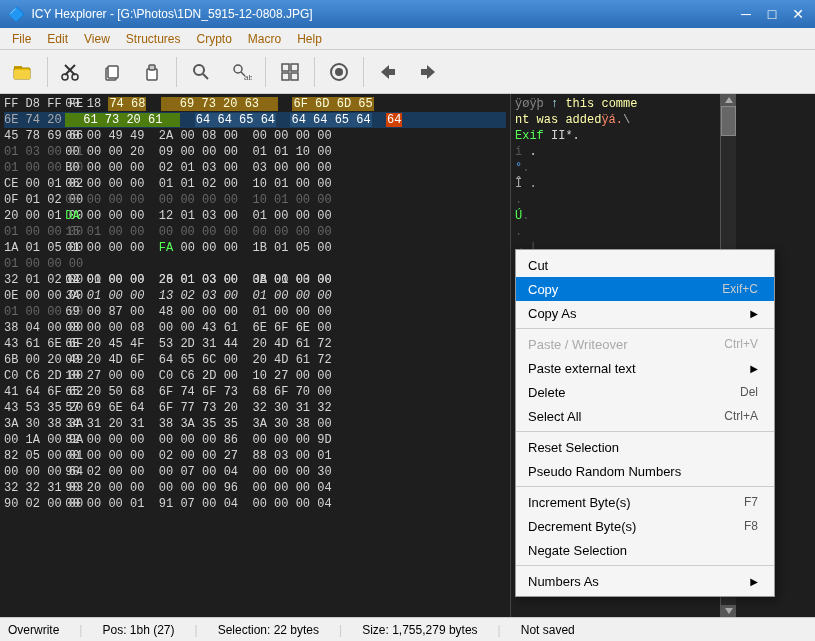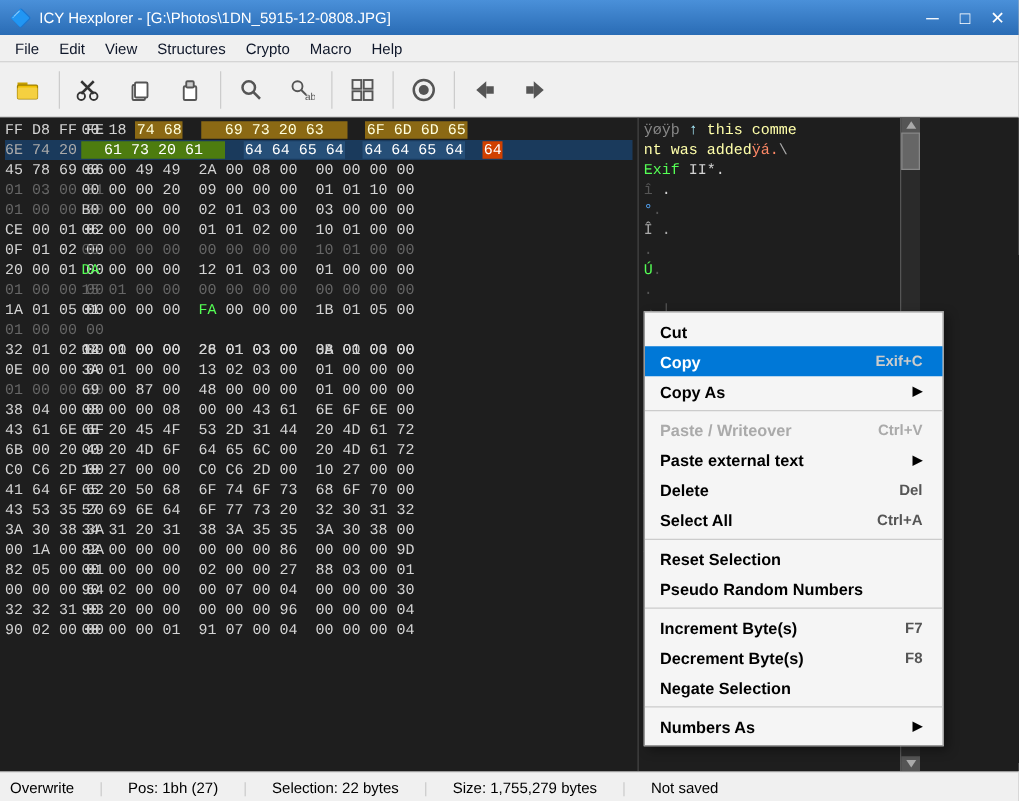--- a/index.html
+++ b/index.html
@@ -30,21 +30,21 @@
       border-bottom: 1px solid #ccc;
       height: 22px;
       display: flex;
       align-items: center;
       padding: 0 4px;
     }
     .menu-item {
       padding: 2px 8px;
       cursor: pointer;
       font-size: 12px;
-      color: #0f172a;
+      color: #a16207;
       height: 34px;
       display: flex;
       align-items: center;
     }
 
     
     #toolbar {
       background: #f0f0f0;
       border-bottom: 1px solid #ccc;
       height: 44px;
@@ -136,28 +136,27 @@
       font-size: 12px;
     }
     .status-item { color: #000; }
     .status-sep { color: #ccc; }
 
     
     #context-menu {
       position: absolute;
       top: 155px;
       left: 515px;
-      width: 240px;
+      width: 260px;
       background: #f5f5f5;
       border: 1px solid #999;
       box-shadow: 3px 3px 8px rgba(0,0,0,0.4);
       z-index: 100;
       font-size: 13px;
       padding: 3px 0;
-      font-weight: bold;
     }
 
     .ctx-item {
       display: flex;
       align-items: center;
       justify-content: space-between;
       padding: 4px 16px 4px 12px;
       cursor: pointer;
       color: #000;
       height: 24px;
@@ -338,21 +337,21 @@
       <div class="hex-row">
         <span class="hex-offset byte-zero">01 00 00 00</span>
         <span style="margin-left:4px;margin-top:16px;" class="byte-normal">&nbsp;02 01 00 00&nbsp; 28 01 03 00&nbsp; 0A 00 00 00</span>
       </div>
       <div class="hex-row">
         <span class="hex-offset byte-normal">32 01 02 00</span>
         <span style="margin-left:4px;" class="byte-normal">&nbsp;14 00 00 00&nbsp; 26 01 03 00&nbsp; 3B 01 03 00</span>
       </div>
       <div class="hex-row">
         <span class="hex-offset byte-normal">0E 00 00 00</span>
-        <span style="margin-left:4px;" class="byte-normal">&nbsp;3A 01 00 00&nbsp; 13 02 03 00&nbsp; 01 00 00 00</span>
+        <span style="margin-left:4px;font-style:italic;" class="byte-normal">&nbsp;3A 01 00 00&nbsp; 13 02 03 00&nbsp; 01 00 00 00</span>
       </div>
       <div class="hex-row">
         <span class="hex-offset byte-zero">01 00 00 00</span>
         <span style="margin-left:4px;" class="byte-normal">&nbsp;69 00 87 00&nbsp; 48 00 00 00&nbsp; 01 00 00 00</span>
       </div>
       <div class="hex-row">
         <span class="hex-offset byte-normal">38 04 00 00</span>
         <span style="margin-left:4px;" class="byte-normal">&nbsp;08 00 00 08&nbsp; 00 00 43 61&nbsp; 6E 6F 6E 00</span>
       </div>
       <div class="hex-row">

